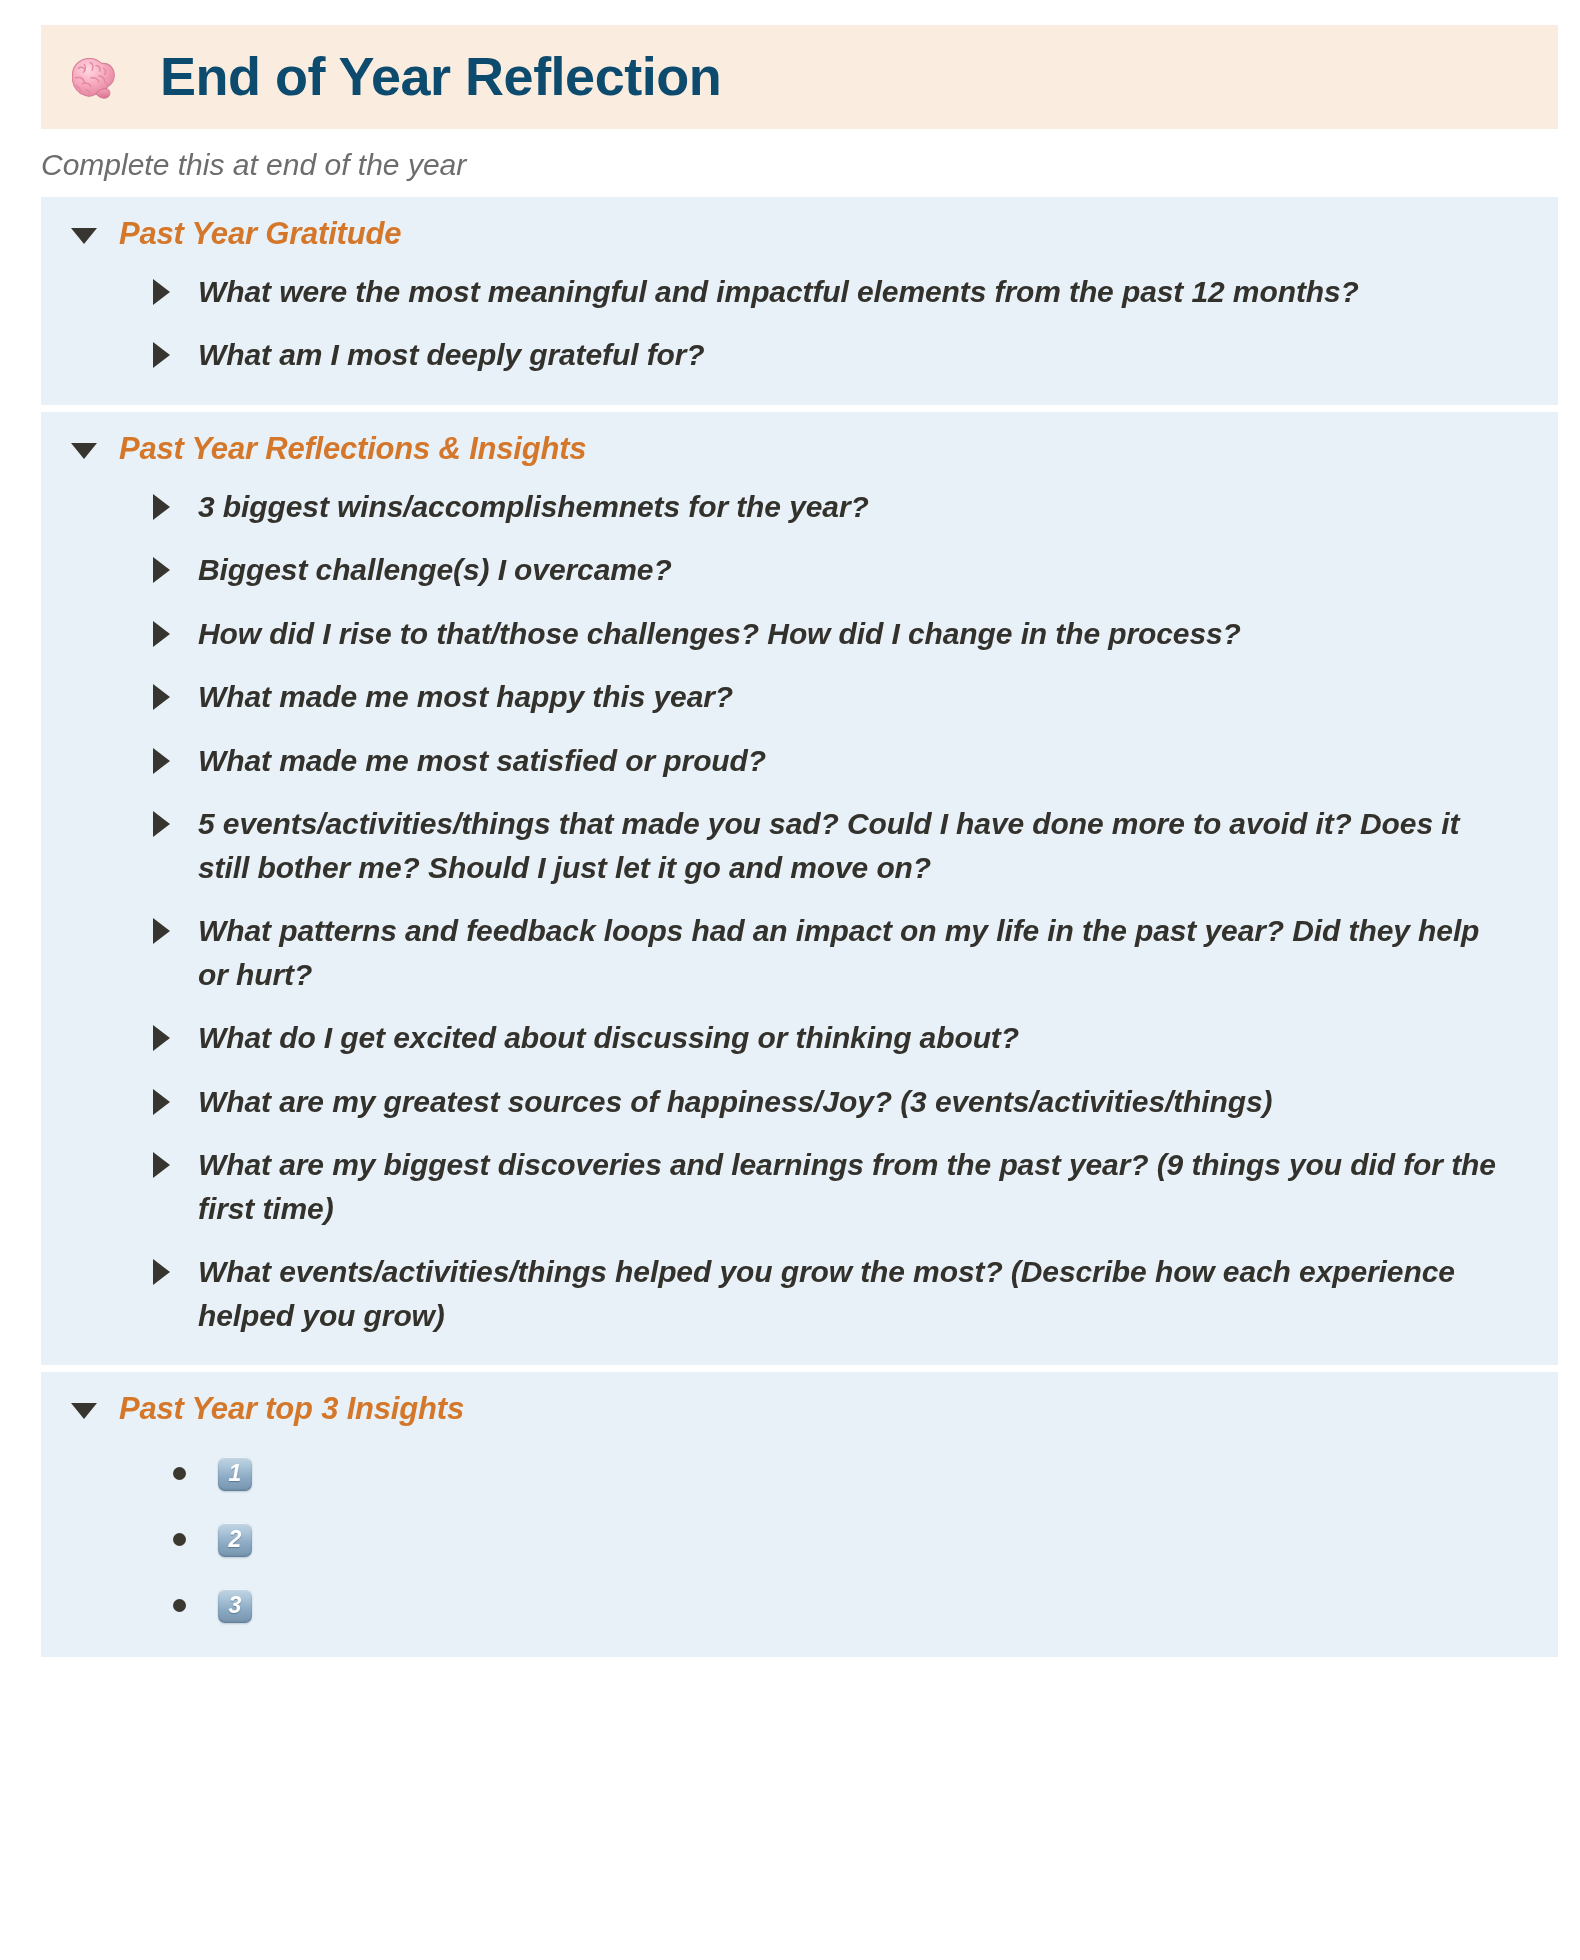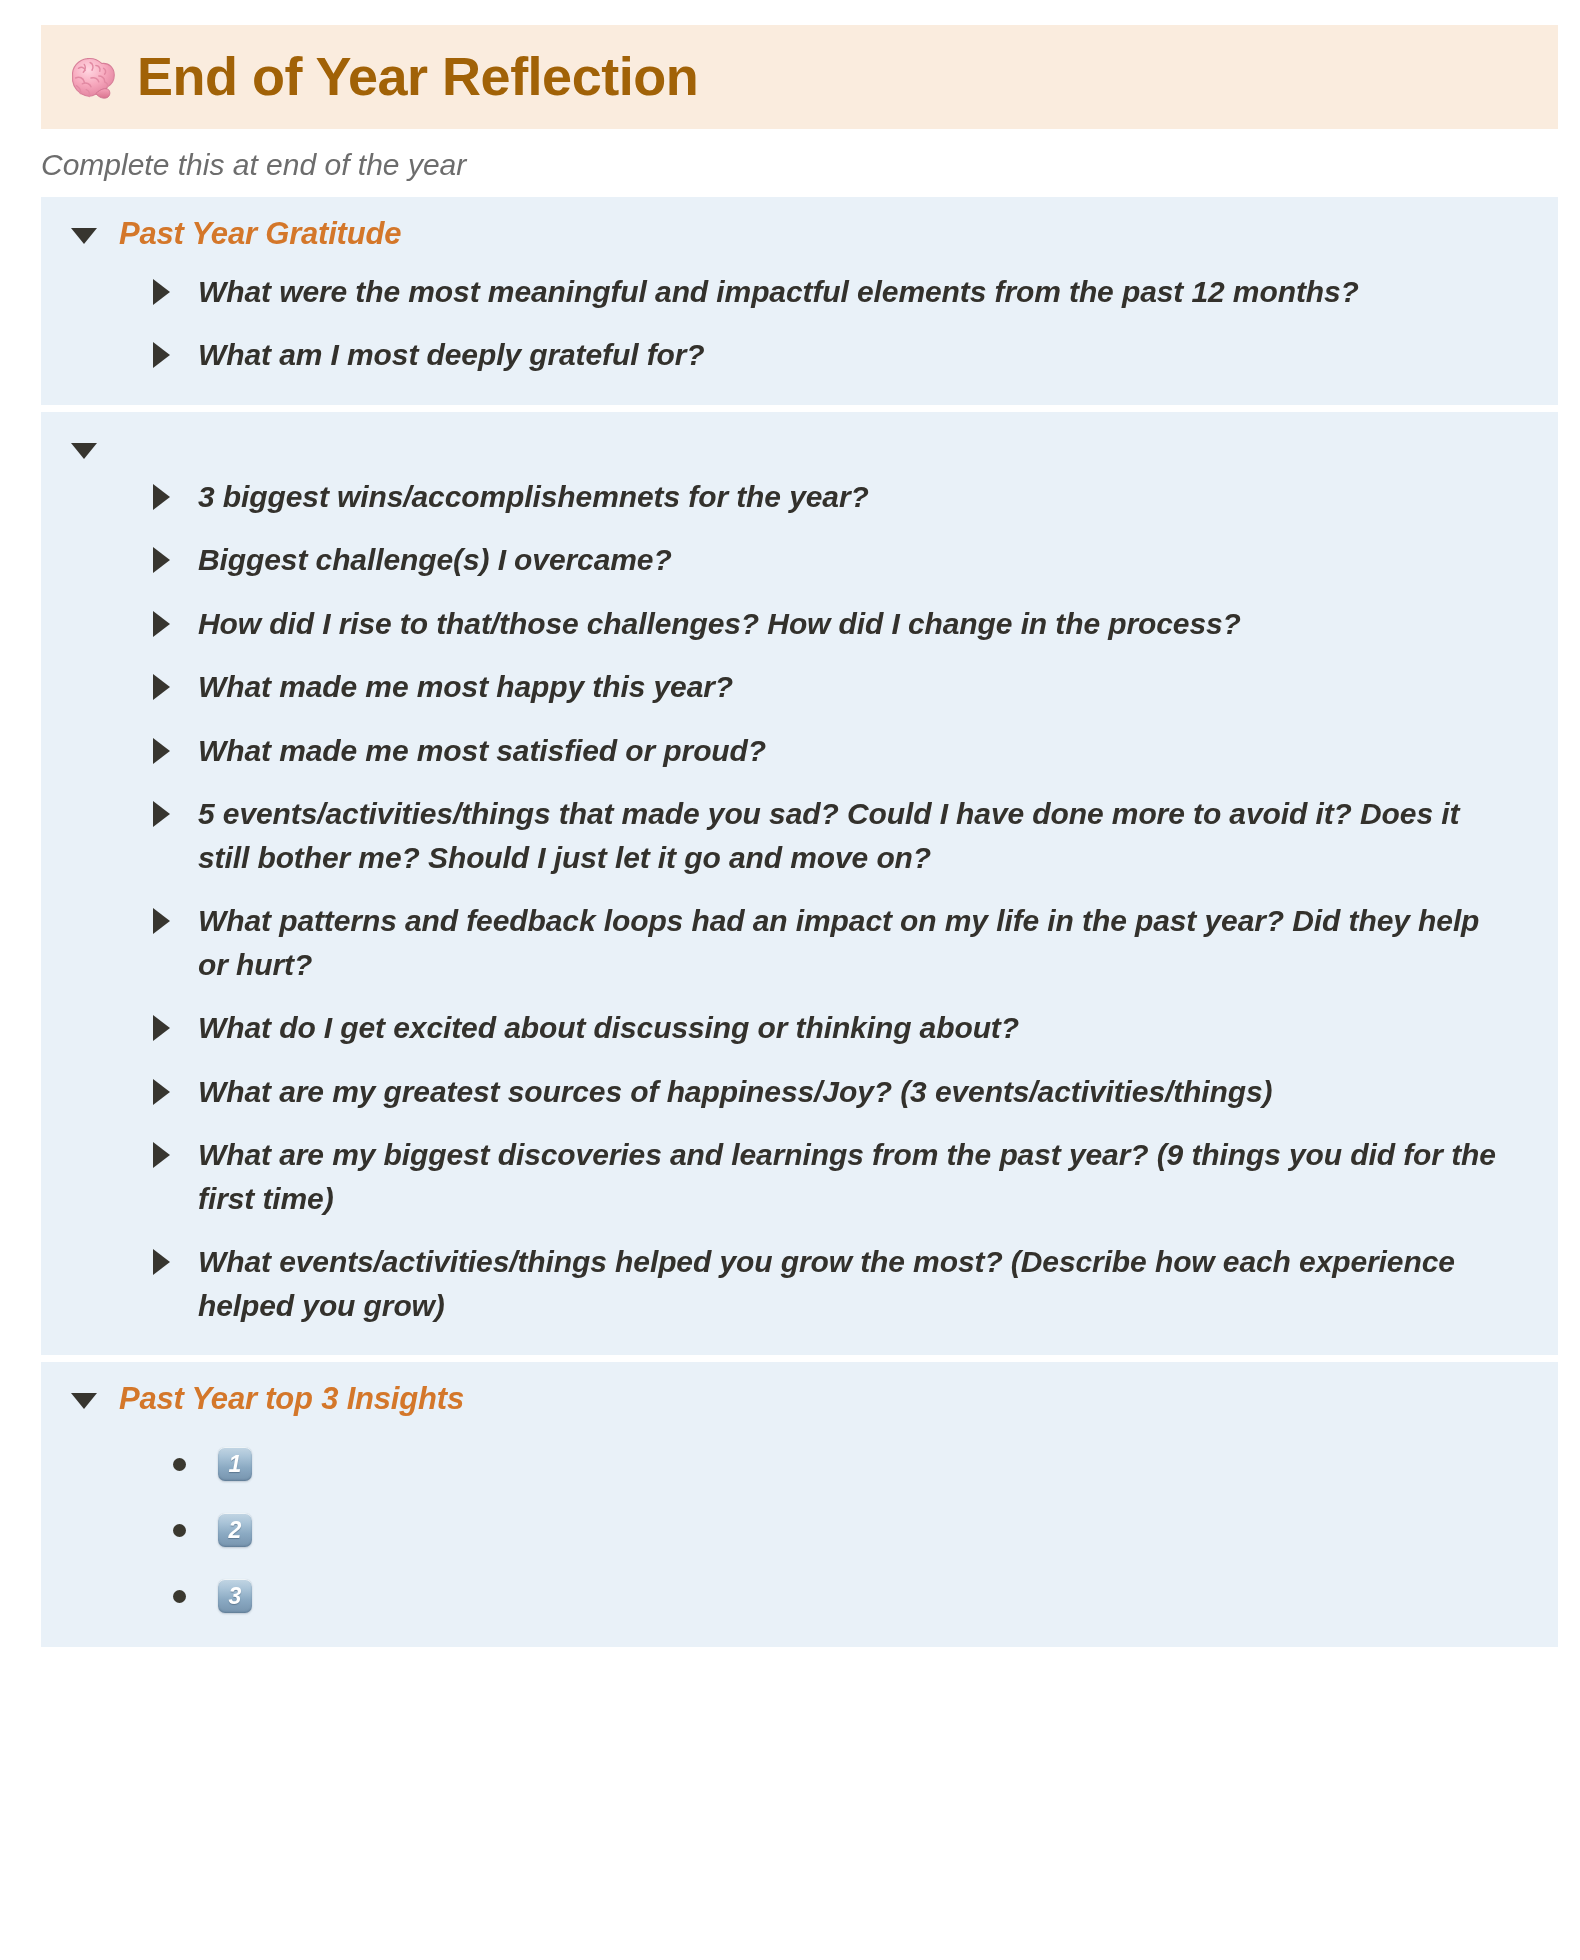--- a/index.html
+++ b/index.html
@@ -36,23 +36,24 @@
     height: 62px;
     flex: 0 0 62px;
     margin-right: 14px;
     position: relative;
     top: 2px;
   }
   .page-title {
     font-size: 54px;
     line-height: 1.05;
     font-weight: 700;
-    color: #a16207;
+    color: #0c4a6e;
     letter-spacing: -0.5px;
     white-space: nowrap;
+    margin-left: 23px;
   }
 
   
   .subtitle {
     margin: 18px 0 14px 41px;
     font-size: 30px;
     font-style: italic;
     color: #6d6d6d;
     line-height: 1.2;
   }
@@ -203,20 +204,21 @@
       <div class="toggle-row">
         <span class="tri-right"></span>
         <span class="toggle-text">What am I most deeply grateful for?</span>
       </div>
     </div>
   </div>
 
   <div class="section">
     <div class="section-header">
       <span class="tri-down"></span>
+      <span class="section-title">Past Year Reflections &amp; Insights</span>
     </div>
     <div class="toggle-list">
       <div class="toggle-row">
         <span class="tri-right"></span>
         <span class="toggle-text">3 biggest wins/accomplishemnets for the year?</span>
       </div>
       <div class="toggle-row">
         <span class="tri-right"></span>
         <span class="toggle-text">Biggest challenge(s) I overcame?</span>
       </div>

